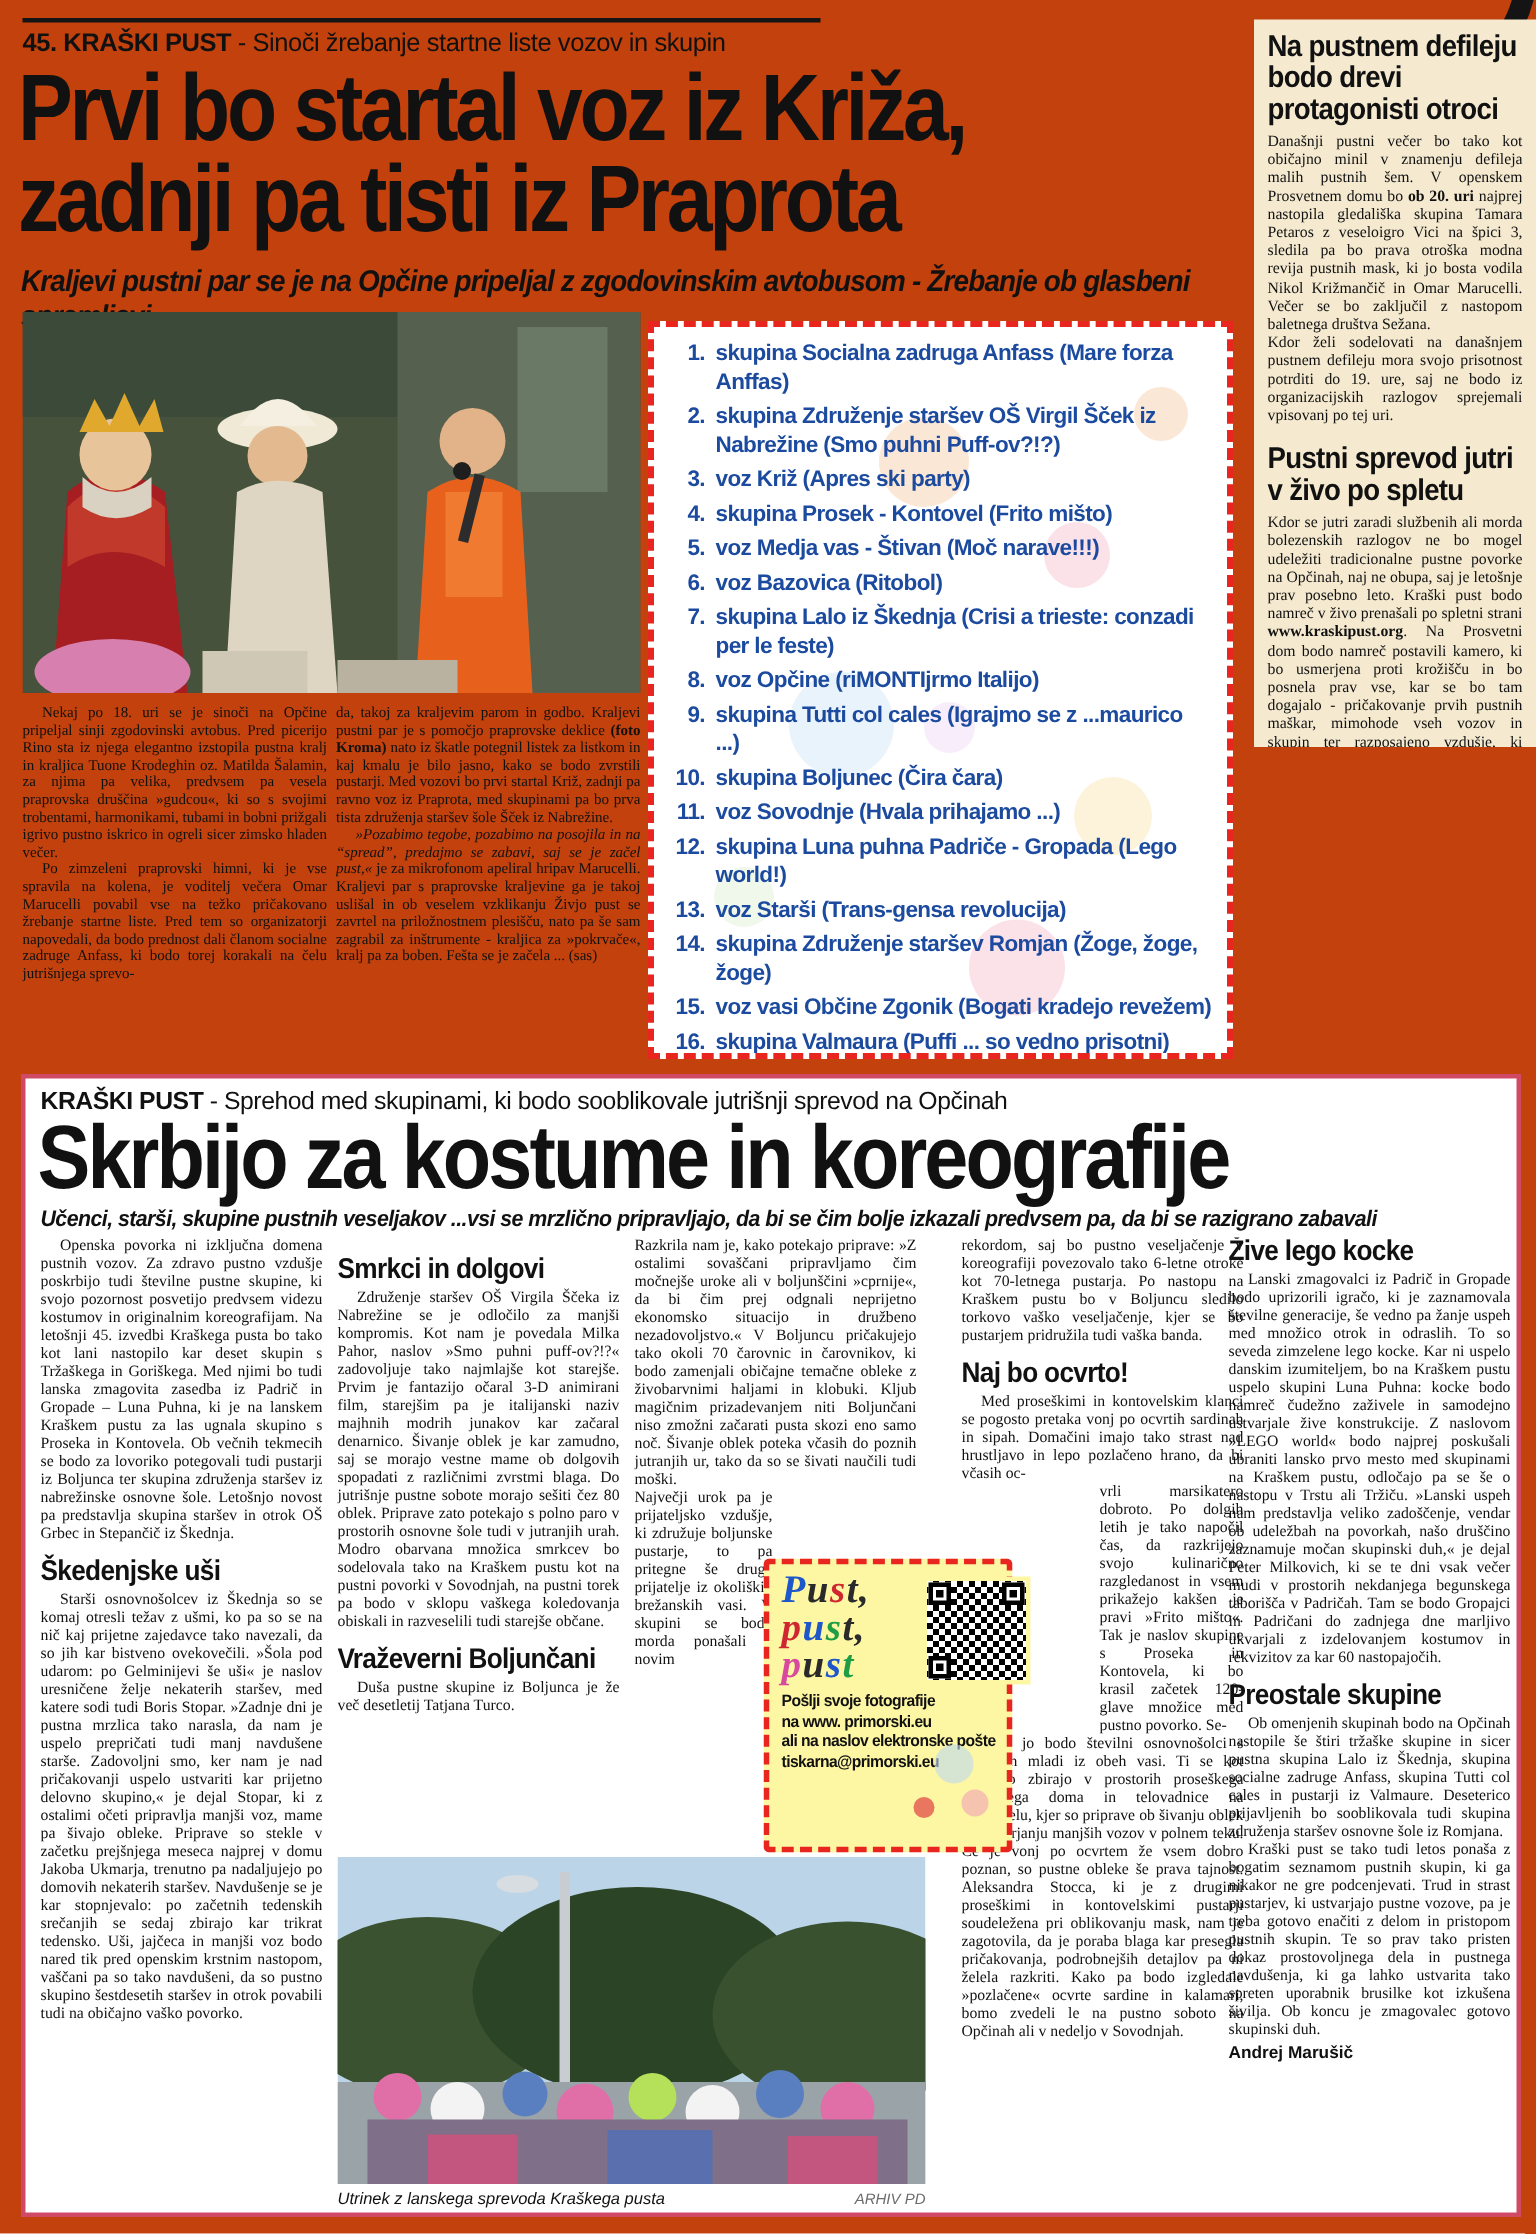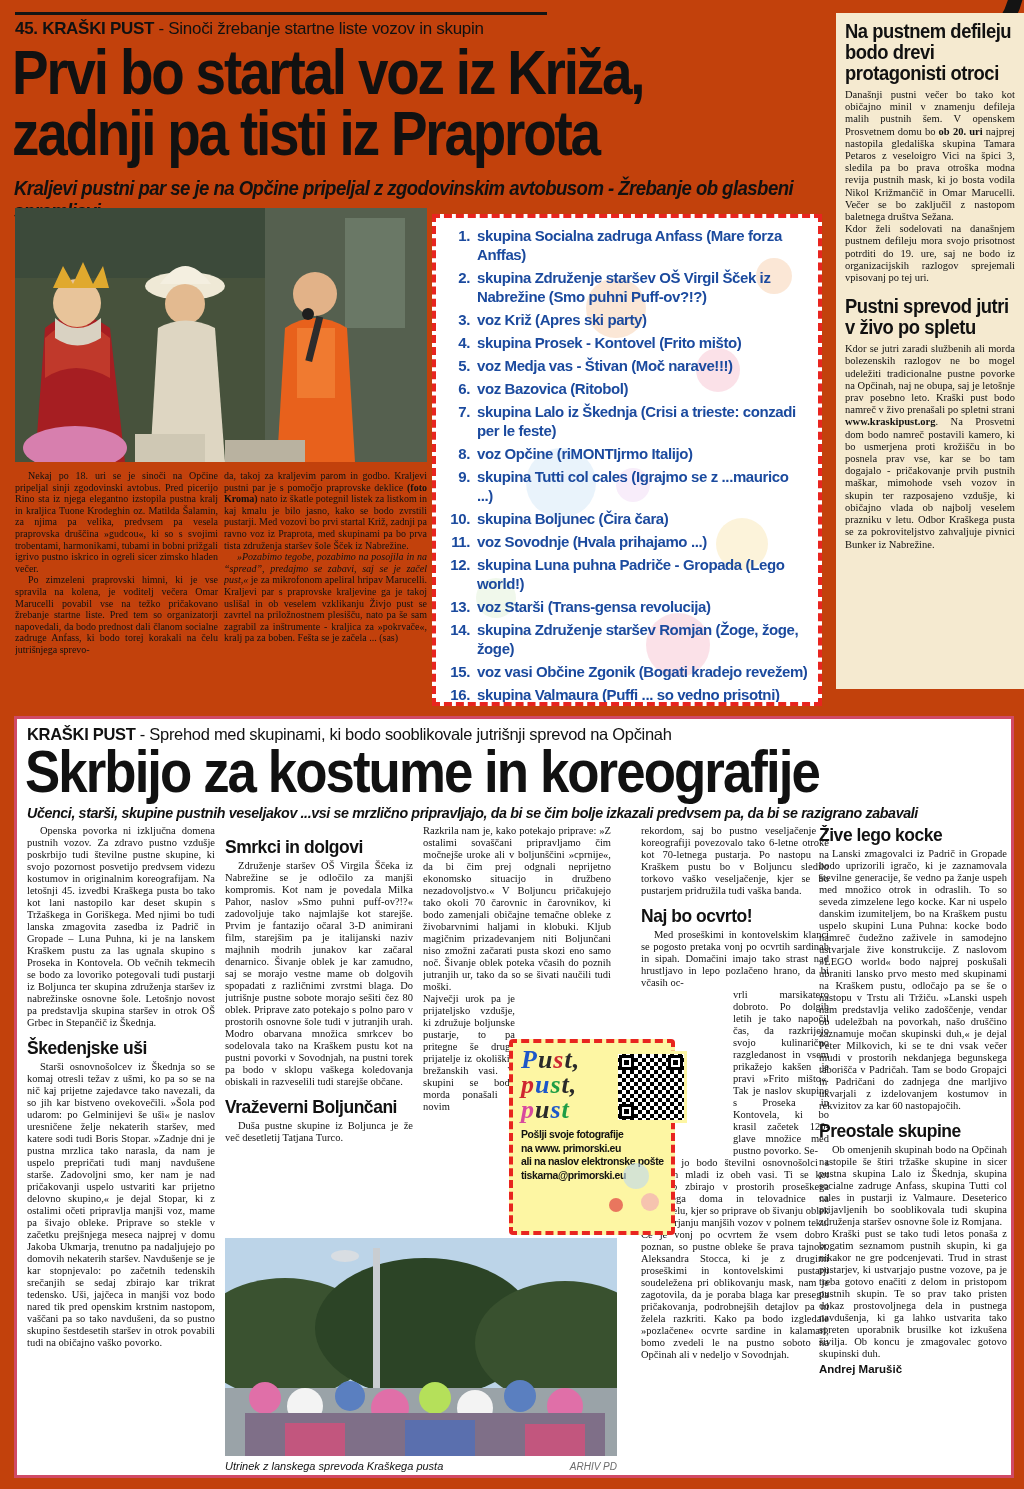--- a/index.html
+++ b/index.html
@@ -44,21 +44,21 @@
          color:var(--list-blue,#1b4a9e);}
   .sli{position:relative;padding-left:31px;margin-bottom:4px;}
   .sl-num{position:absolute;left:0;top:0;width:24px;text-align:right;}
   .sl-num::after{content:".";}
   
   .tcol{position:absolute;top:470px;width:203px;height:244px;overflow:hidden;
         font-size:10px;line-height:11.6px;}
   .tcol1{left:15px;}
   .tcol2{left:224px;}
   
-  .sidebar{position:absolute;left:836px;top:13px;width:188px;height:676px;box-sizing:border-box;
+  .sidebar{position:absolute;left:836px;top:13px;width:188px;height:485px;box-sizing:border-box;
            background:var(--sidebar-bg,#f5ead0);padding:8px 9px;overflow:hidden;}
   .sb-title{font-family:"Liberation Sans",sans-serif;font-weight:800;
             font-size:20px;line-height:21px;letter-spacing:-0.5px;margin:0 0 5px 0;
             transform:scaleX(.92);transform-origin:0 0;width:108%;}
   .sb-body{font-size:10.5px;line-height:12.2px;text-align:justify;}
   .sb-gap{height:12px;}
   
   .bottombox{position:absolute;left:14px;top:716px;width:1000px;height:762px;box-sizing:border-box;
              border:3px solid var(--box-pink,#d04a66);background:#fff;overflow:hidden;}
   .bb-kicker{position:absolute;left:10px;top:6px;font-family:"Liberation Sans",sans-serif;

